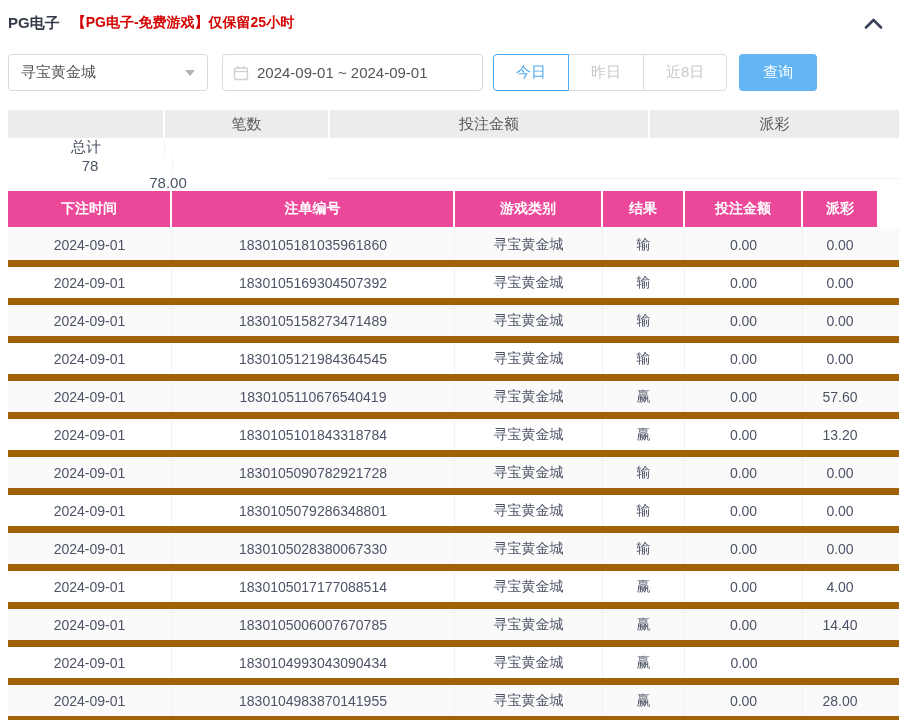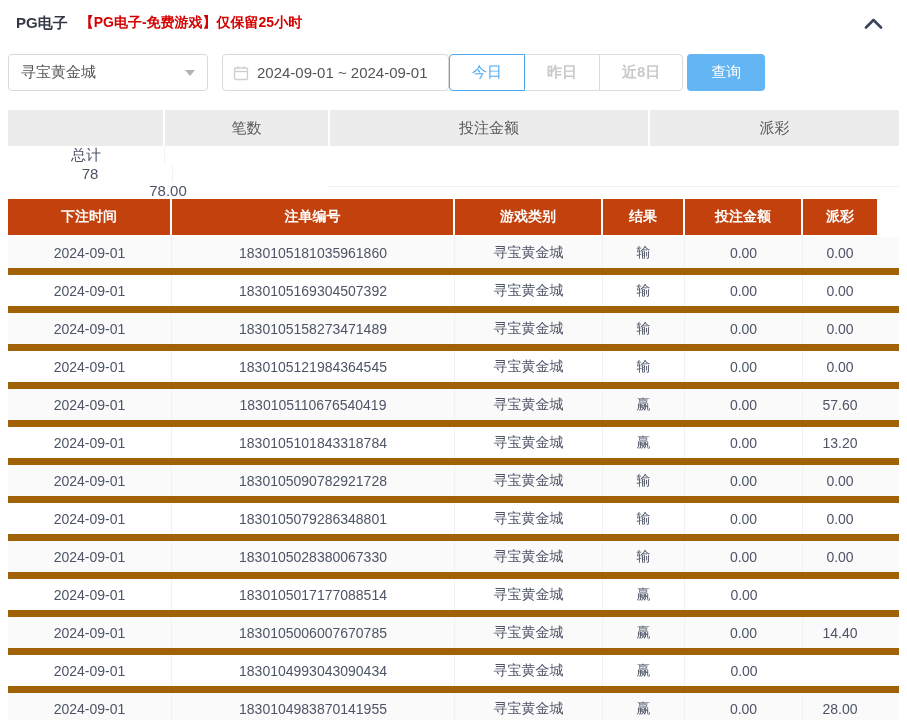--- a/index.html
+++ b/index.html
@@ -2,69 +2,69 @@
 <html><head>
 <meta charset="utf-8">
 <style>
   html,body{margin:0;padding:0;background:#fff;}
   body{
     width:907px;height:720px;overflow:hidden;
     font-family:"Liberation Sans","DejaVu Sans",sans-serif;
     color:#4d5466;
   }
   
-  .top-bar{display:flex;align-items:center;padding:12px 8px 0 16px;height:22px;}
+  .top-bar{display:flex;align-items:center;padding:12px 8px 0 8px;height:22px;}
   .title{font-size:15px;font-weight:bold;color:#333a47;}
   .notice{font-size:14px;font-weight:bold;color:#d50000;margin-left:12px;}
   .collapse{margin-left:auto;margin-right:16px;cursor:pointer;display:flex;align-items:center;}
   
   .filter-row{display:flex;align-items:center;margin:20px 8px 0 8px;height:37px;}
   .select{
     width:200px;height:37px;box-sizing:border-box;border:1px solid #d9d9d9;border-radius:4px;
     display:flex;align-items:center;justify-content:space-between;padding:0 12px;
     font-size:15px;color:#555;cursor:pointer;background:#fff;
   }
   .caret{width:0;height:0;border-left:5px solid transparent;border-right:5px solid transparent;border-top:6px solid #b3b3b3;}
   .date-input{
-    margin-left:14px;width:227px;height:37px;box-sizing:border-box;border:1px solid #d9d9d9;border-radius:4px;
+    margin-left:14px;width:261px;height:37px;box-sizing:border-box;border:1px solid #d9d9d9;border-radius:4px;
     display:flex;align-items:center;gap:8px;padding:0 10px;font-size:15px;color:#555;cursor:pointer;background:#fff;
   }
-  .btn-group{display:flex;margin-left:0;}
+  .btn-group{display:flex;margin-left:10px;}
   .range-btn{
     height:37px;box-sizing:border-box;background:#fff;border:1px solid #dcdcdc;color:#c9c9c9;
     font-size:15px;padding:0 22px;cursor:pointer;font-family:inherit;
   }
-  .range-btn + .range-btn{margin-left:-1px;font-weight:bold;}
+  .range-btn + .range-btn{margin-left:-1px;}
   .range-btn:first-child{border-radius:4px 0 0 4px;}
   .range-btn:last-child{border-radius:0 4px 4px 0;}
   .range-btn.active{border:1px solid #4da9f0;color:#4da9f0;position:relative;z-index:1;border-radius:4px 0 0 4px;}
   .query-btn{
-    margin-left:4px;width:78px;height:37px;background:#64b5f3;border:none;border-radius:4px;
+    margin-left:12px;width:78px;height:37px;background:#64b5f3;border:none;border-radius:4px;
     color:#fff;font-size:15px;cursor:pointer;font-family:inherit;
   }
   
   .summary{margin:19px 8px 0 8px;}
-  .s-head{display:flex;height:36px;}
+  .s-head{display:flex;height:28px;}
   .s-head .sc{
     background:#ececec;display:flex;align-items:center;justify-content:center;
     font-size:15px;color:#5a5a5a;box-sizing:border-box;border-right:2px solid #fff;
   }
   .s-head .sc:last-child{border-right:none;}
   .s-row{display:flex;height:40px;border-bottom:1px solid #f0f0f0;flex-direction:column;}
   .s-row .sc{
     display:flex;align-items:center;justify-content:center;font-size:15px;color:#4d5466;
     box-sizing:border-box;border-right:1px solid #f3f3f3;background:#fff;
   }
   .s-row .sc:last-child{border-right:none;}
   .s0{width:157px}.s1{width:165px}.s2{width:320px}.s3{width:249px}
   
   .main{margin:12px 8px 0 8px;}
   .m-head{display:flex;height:36px;margin-bottom:2px;}
   .m-head .mc{
-    background:#c2410c;color:#fff;font-weight:bold;font-size:14px;
+    background:#ec4899;color:#fff;font-weight:bold;font-size:14px;
     display:flex;align-items:center;justify-content:center;
     box-sizing:border-box;border-right:2px solid #fff;
   }
   .m-head .mc:last-child{border-right:none;}
   .c0{width:164px}.c1{width:283px}.c2{width:148px}.c3{width:82px}.c4{width:118px}.c5{width:74px}
   .tr{display:flex;height:38px;box-sizing:border-box;border-bottom:7px solid #a16207;background:#fff;}
   .tr.odd{background:#fafafa;}
   .td{
     display:flex;align-items:center;justify-content:center;
     font-size:14px;color:#4d5466;box-sizing:border-box;border-right:1px solid #f1f1f1;
@@ -205,20 +205,21 @@
           <div class="td c3">输</div>
           <div class="td c4">0.00</div>
           <div class="td c5">0.00</div>
         </div>
         <div class="tr">
           <div class="td c0">2024-09-01</div>
           <div class="td c1">1830105017177088514</div>
           <div class="td c2">寻宝黄金城</div>
           <div class="td c3">赢</div>
           <div class="td c4">0.00</div>
+          <div class="td c5">4.00</div>
         </div>
         <div class="tr odd">
           <div class="td c0">2024-09-01</div>
           <div class="td c1">1830105006007670785</div>
           <div class="td c2">寻宝黄金城</div>
           <div class="td c3">赢</div>
           <div class="td c4">0.00</div>
           <div class="td c5">14.40</div>
         </div>
         <div class="tr">

